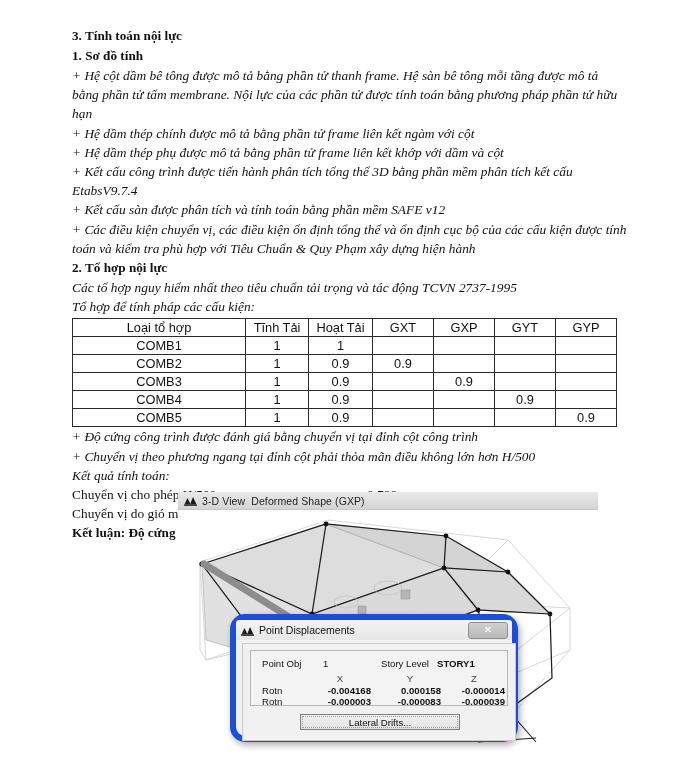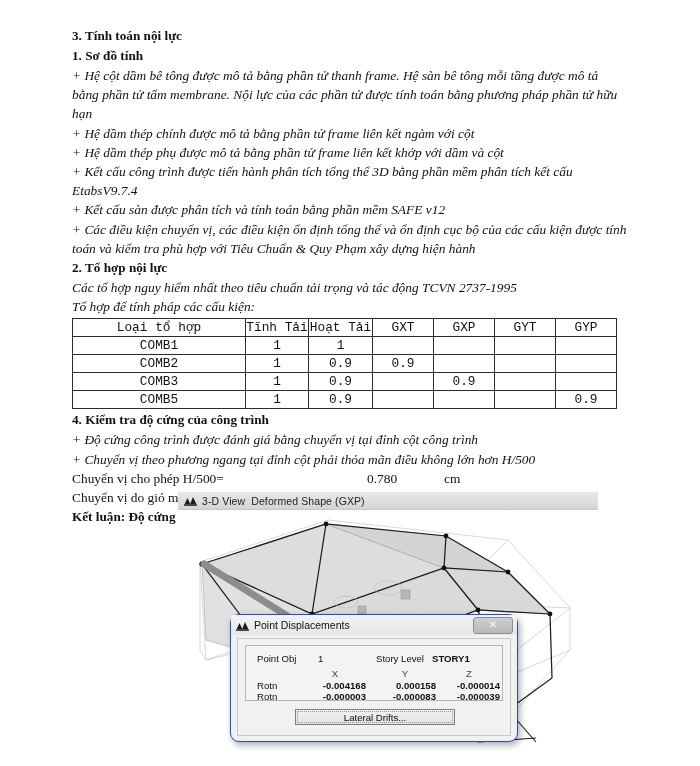--- a/index.html
+++ b/index.html
@@ -52,21 +52,21 @@
     table-layout: fixed;
   }
   .combo-table td, .combo-table th {
     border: 1px solid #2b2b2b;
     font-size: 12.8px;
     font-weight: normal;
     text-align: center;
     height: 17px;
     line-height: 15px;
     padding: 0;
-    font-family: Liberation Mono, monospace;
+    font-family: Liberation Sans, sans-serif;
   }
   .col-name  { width: 172px; }
   .col-tt    { width: 62px;  }
   .col-ht    { width: 63px;  }
   .col-g     { width: 60px;  }
 
   
   .res-row {
     font-size: 13.4px;
     line-height: 19.2px;
@@ -118,22 +118,22 @@
   }
 
   
   .pd-dialog {
     position: absolute;
     left: 52px;
     top: 104px;
     width: 288px;
     height: 128px;
     background: #f1f1f1;
-    border: 1px solid #1d4ed8;
-    border-radius: 9px;
+    border: 6px solid #1d4ed8;
+    border-radius: 15px;
     box-shadow: 2px 3px 7px rgba(0,0,0,0.33);
     box-sizing: border-box;
   }
   .pd-titlebar {
     position: absolute;
     left: 0; top: 0;
     width: 100%; height: 20px;
     background: linear-gradient(to bottom, #f3f3f3 0%, #e7e7e7 100%);
     border-top-left-radius: 3px;
     border-top-right-radius: 3px;
@@ -288,34 +288,43 @@
         <tr>
           <td>COMB3</td>
           <td>1</td>
           <td>0.9</td>
           <td></td>
           <td>0.9</td>
           <td></td>
           <td></td>
         </tr>
         <tr>
+          <td>COMB4</td>
+          <td>1</td>
+          <td>0.9</td>
+          <td></td>
+          <td></td>
+          <td>0.9</td>
+          <td></td>
+        </tr>
+        <tr>
           <td>COMB5</td>
           <td>1</td>
           <td>0.9</td>
           <td></td>
           <td></td>
           <td></td>
           <td>0.9</td>
         </tr>
       </tbody>
     </table>
 
-    <div class="h-bold" style="margin-top:1px;">4. Kiểm tra độ cứng của công trình</div>
     <p class="para">+ Độ cứng công trình được đánh giá bằng chuyển vị tại đỉnh cột công trình</p>
     <p class="para">+ Chuyển vị theo phương ngang tại đỉnh cột phải thỏa mãn điều không lớn hơn H/500</p>
+    <p class="para">Kết quả tính toán:</p>
 
     <div class="res-row">
       <span class="res-label">Chuyển vị cho phép H/500=</span>
       <span class="res-val">0.780</span>
       <span class="res-unit">cm</span>
     </div>
     <div class="res-row">
       <span class="res-label">Chuyển vị do gió max theo phương X=</span>
       <span class="res-val">0.400</span>
       <span class="res-unit">cm</span>

